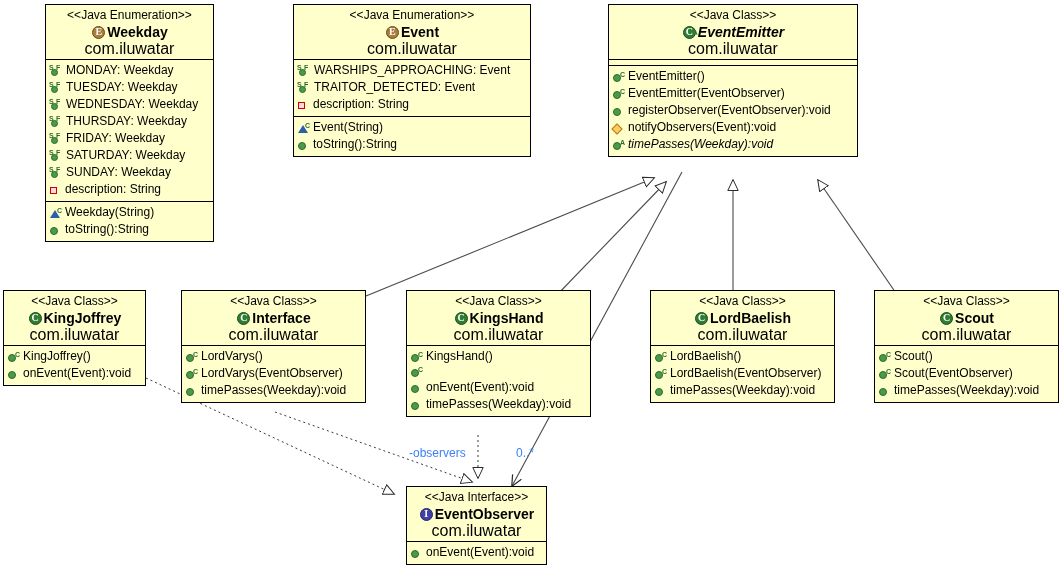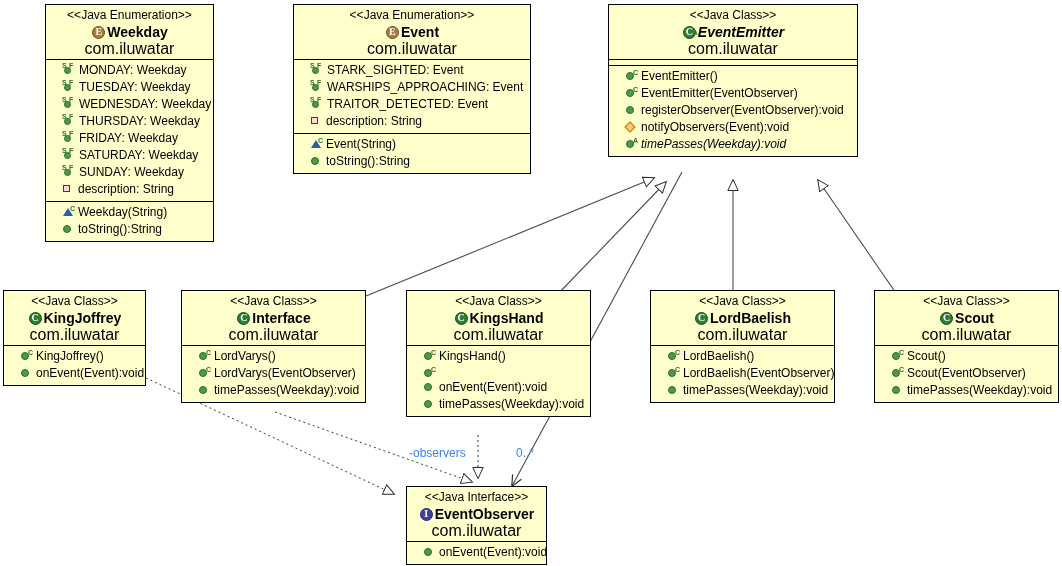--- a/index.html
+++ b/index.html
@@ -20,24 +20,23 @@
   }
   .hdr{ text-align:center; padding:3px 4px 3px 4px; }
   .stereo{ font-size:12px; line-height:15px; color:#000; }
   .cname{ font-weight:bold; font-size:14px; line-height:18px; white-space:nowrap;}
   .cname.ital{ font-style:italic; }
   .pkg{ font-size:16px; line-height:15px; }
   .sep{ border-top:1px solid #000; }
   .compart{ padding:2px 0 3px 0; }
   .compart.empty{ height:5px; padding:0; }
   .mrow{
-    display:flex; gap:2px;
+    display:flex; align-items:center; gap:2px;
     font-size:12px; line-height:17px; white-space:nowrap;
     padding-left:3px;
-    margin-left:13px;
   }
   .mrow .txt{ }
   .mrow .txt.ital{ font-style:italic; }
 
   
   .ic{ position:relative; width:14px; height:14px; flex:0 0 14px; }
   .ic .shape{ position:absolute; left:1px; top:4px; }
   .dot-green{ width:8px;height:8px;border-radius:50%;
     background:#4a9a4a; border:1px solid #2d6b2d; box-sizing:border-box;}
   .dia-orange{ width:8px;height:8px; background:#ffcc66; border:1px solid #b07d10;
@@ -211,28 +210,20 @@
       <div class="cname"><span class="tic enum"><span class="circ"></span><span class="glyph">E</span></span><span>Event</span></div>
       <div class="pkg">com.iluwatar</div>
     </div>
     <div class="compart sep">
       <div class="mrow">
           <span class="ic sf">
             <span class="shape dot-green"></span>
             <span class="sup sup-s">S</span>
             <span class="sup sup-f">F</span>
           </span>
-          <span class="txt">STARK_SIGHTED: Event</span>
-        </div>
-      <div class="mrow">
-          <span class="ic sf">
-            <span class="shape dot-green"></span>
-            <span class="sup sup-s">S</span>
-            <span class="sup sup-f">F</span>
-          </span>
           <span class="txt">WARSHIPS_APPROACHING: Event</span>
         </div>
       <div class="mrow">
           <span class="ic sf">
             <span class="shape dot-green"></span>
             <span class="sup sup-s">S</span>
             <span class="sup sup-f">F</span>
           </span>
           <span class="txt">TRAITOR_DETECTED: Event</span>
         </div>

